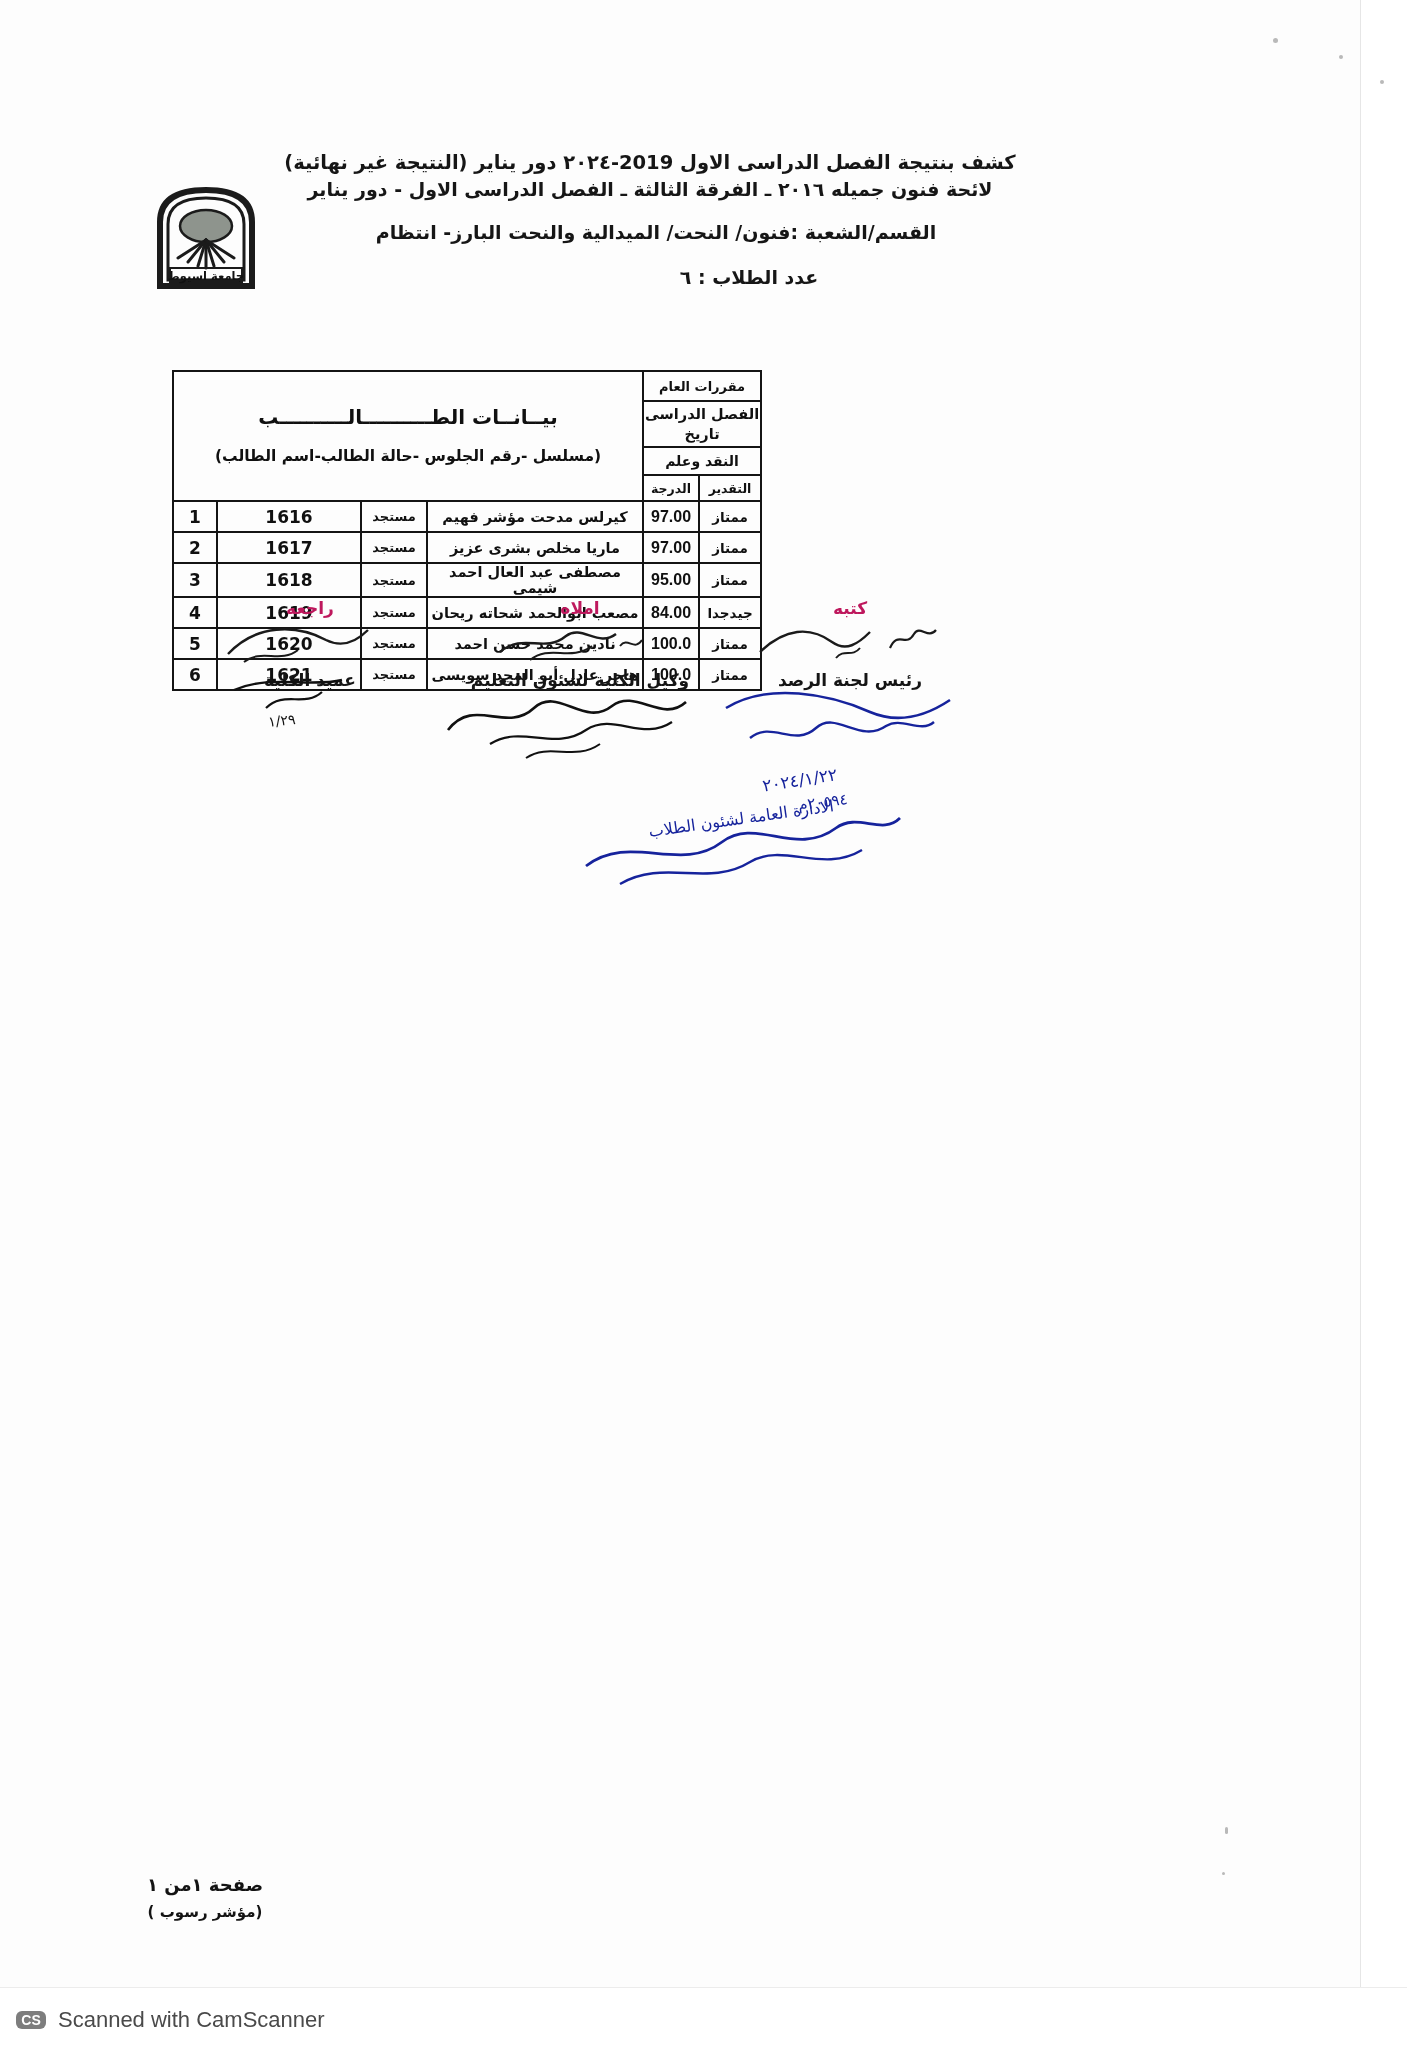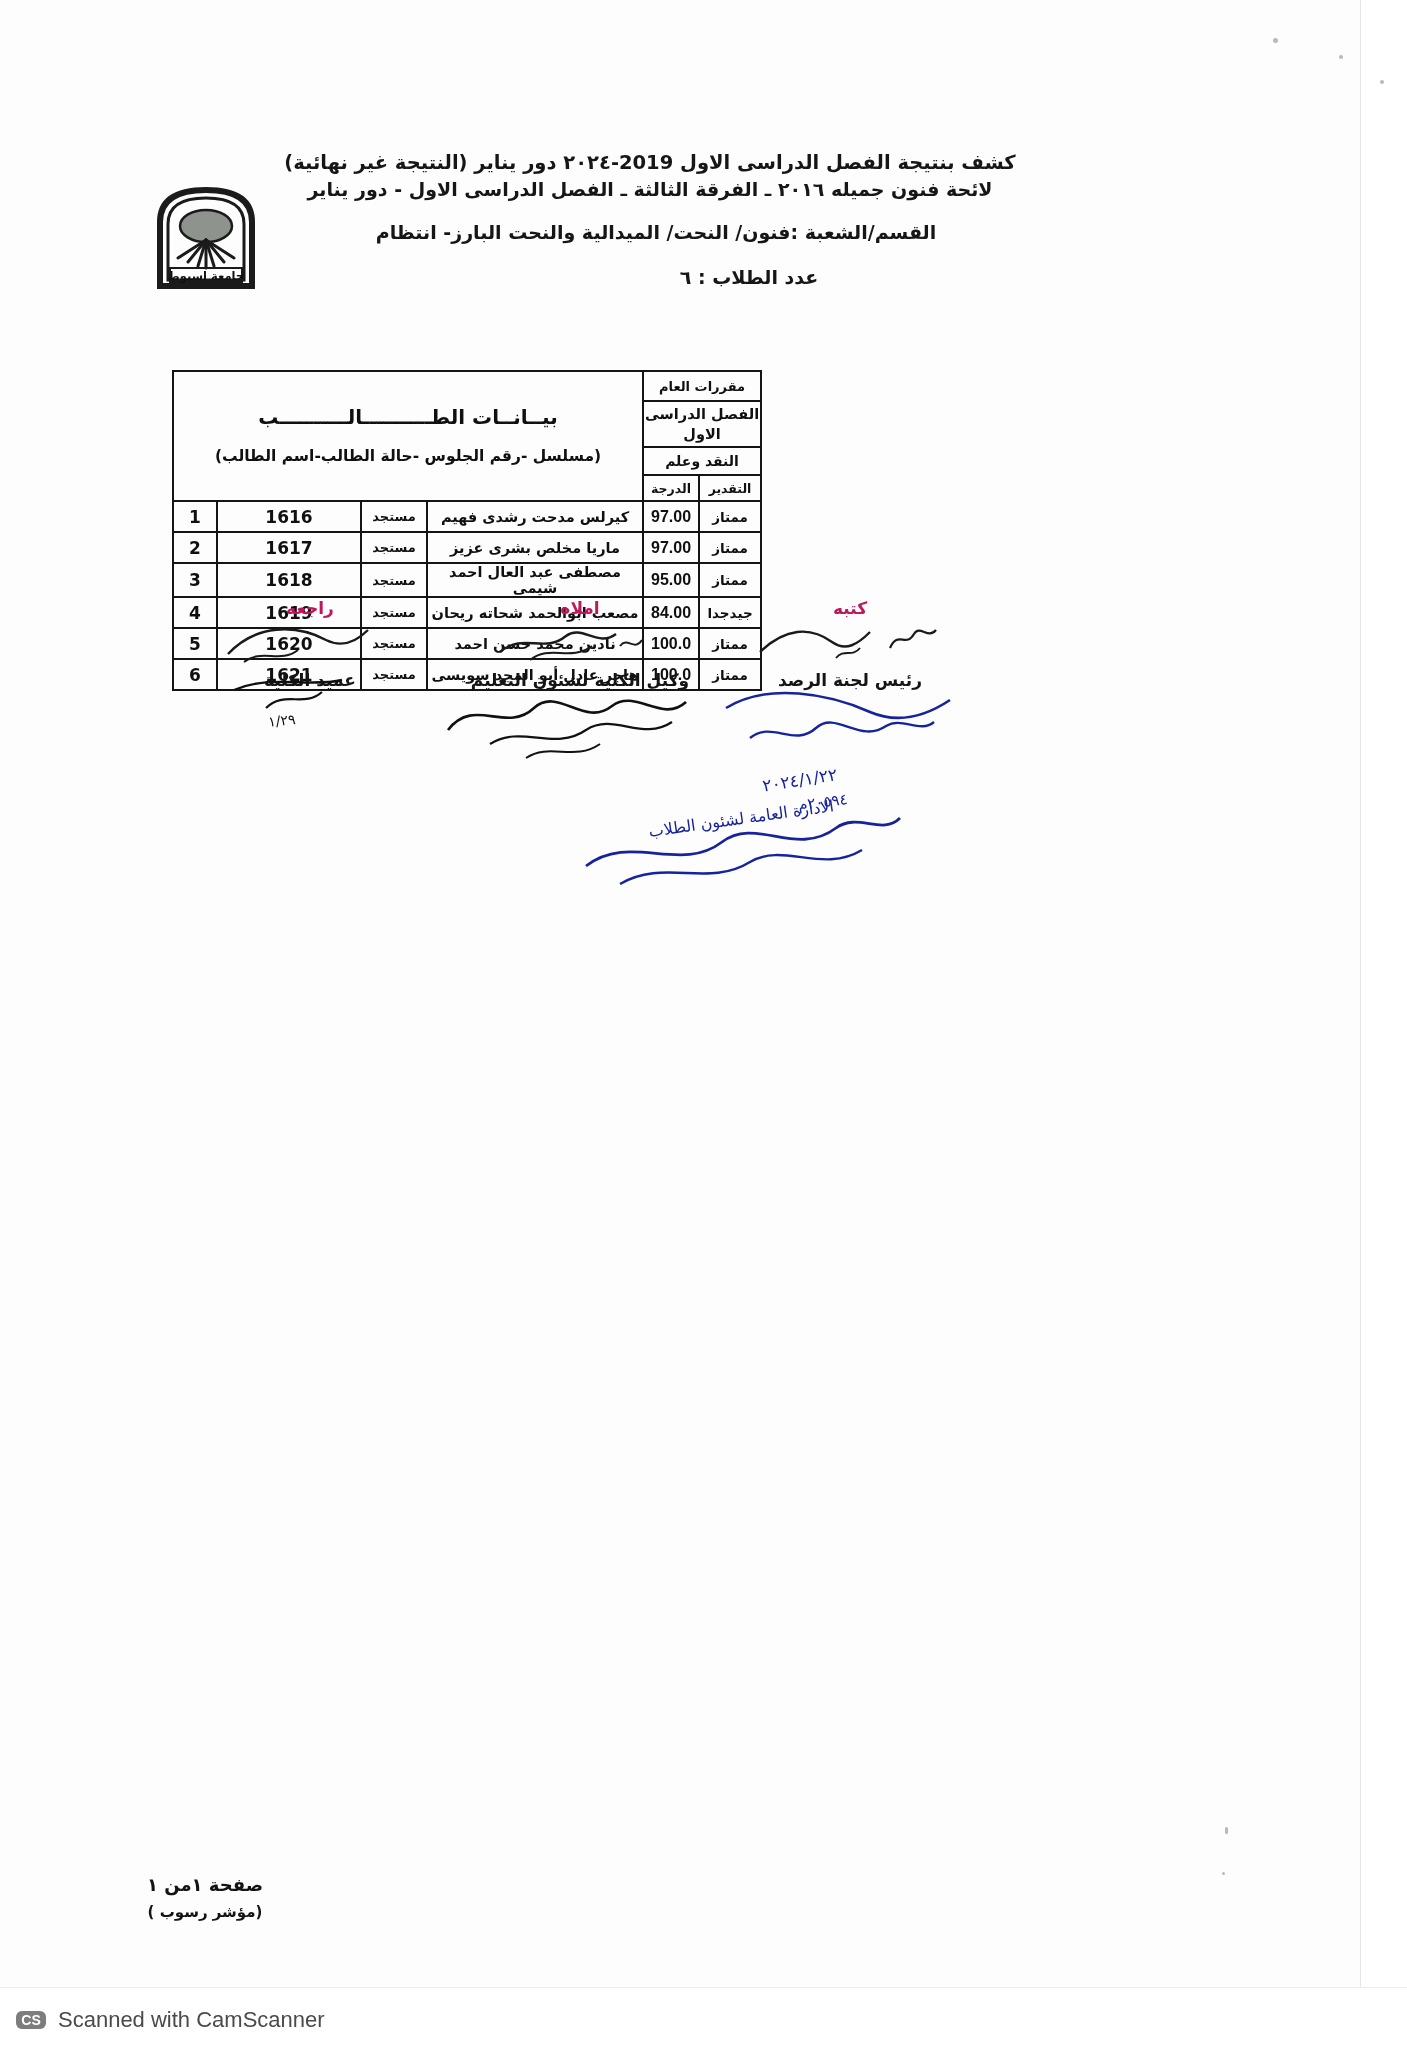--- a/index.html
+++ b/index.html
@@ -202,35 +202,35 @@
     </colgroup>
     <thead>
       <tr>
         <td class="h-top" colspan="2">مقررات العام</td>
         <td class="h-student" rowspan="4" colspan="4">
           <span class="t1">بيــانــات الطــــــــــالــــــــــب</span>
           <span class="t2">(مسلسل -رقم الجلوس -حالة الطالب-اسم الطالب)</span>
         </td>
       </tr>
       <tr>
-        <td class="h-term" colspan="2">الفصل الدراسى الاول</td>
+        <td class="h-term" colspan="2">الفصل الدراسى تاريخ</td>
       </tr>
       <tr>
         <td class="h-sub" colspan="2">النقد وعلم</td>
       </tr>
       <tr>
         <td class="h-small">التقدير</td>
         <td class="h-small">الدرجة</td>
       </tr>
     </thead>
     <tbody id="grid-body">
         <tr class="r">
           <td class="v-grade">ممتاز</td>
           <td class="v-deg">97.00</td>
-          <td class="v-name">كيرلس مدحت رشدى فهيم</td>
+          <td class="v-name">كيرلس مدحت مؤشر فهيم</td>
           <td class="v-state">مستجد</td>
           <td class="v-seat">1616</td>
           <td class="v-seq">1</td>
         </tr>
         <tr class="r">
           <td class="v-grade">ممتاز</td>
           <td class="v-deg">97.00</td>
           <td class="v-name">ماريا مخلص بشرى عزيز</td>
           <td class="v-state">مستجد</td>
           <td class="v-seat">1617</td>

